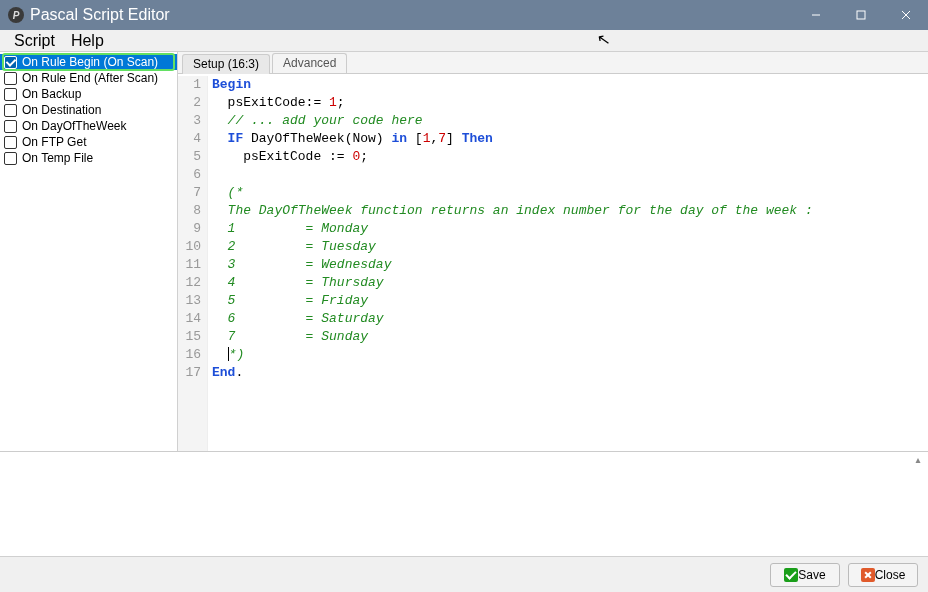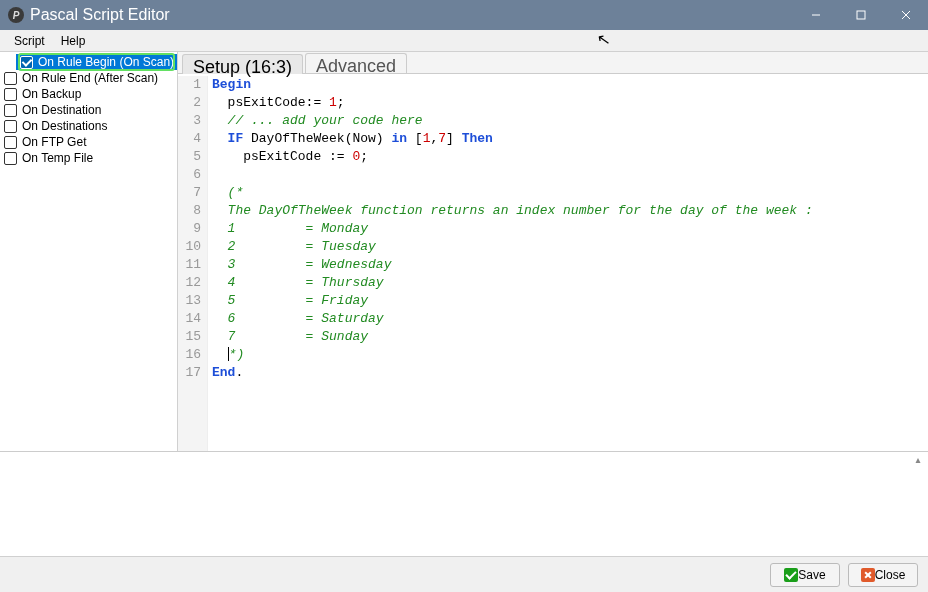--- a/index.html
+++ b/index.html
@@ -43,21 +43,21 @@
   
   .menubar {
     height: 22px;
     background: #f0f0f0;
     border-bottom: 1px solid #d0d0d0;
     display: flex; align-items: center;
     padding: 0 6px;
   }
   .menubar .menu-item {
     padding: 2px 8px;
-    font-size: 12px;
+    font-size: 16px;
     color: #000;
   }
   
   .main {
     flex: 1;
     display: flex;
     min-height: 0;
     background: #fff;
   }
   
@@ -71,21 +71,20 @@
     display: flex; align-items: center;
     height: 16px;
     padding: 0 4px 0 4px;
     font-size: 12px;
     white-space: nowrap;
     position: relative;
   }
   .sidebar .side-item.selected {
     background: #0078d7;
     color: #fff;
-    margin-left: 16px;
   }
   .sidebar .chk {
     width: 13px; height: 13px;
     border: 1px solid #333;
     border-radius: 2px;
     margin-right: 5px;
     display: inline-flex;
     align-items: center; justify-content: center;
     background: #fff;
     flex-shrink: 0;
@@ -122,21 +121,21 @@
     display: flex;
     align-items: flex-end;
     background: #f4f4f4;
     border-bottom: 1px solid #ccc;
     padding-left: 4px;
     gap: 2px;
   }
   .tabs .tab {
     height: 20px;
     padding: 2px 10px 0 10px;
-    font-size: 18px;
+    font-size: 12px;
     border: 1px solid #ccc;
     border-bottom: none;
     border-radius: 3px 3px 0 0;
     background: #f4f4f4;
     color: #555;
   }
   .tabs .tab.active {
     background: #e8e8e8;
     color: #000;
     position: relative;
@@ -296,21 +295,21 @@
       <div class="side-item">
         <span class="chk"></span>
         <span>On Backup</span>
       </div>
       <div class="side-item">
         <span class="chk"></span>
         <span>On Destination</span>
       </div>
       <div class="side-item">
         <span class="chk"></span>
-        <span>On Destinations</span>
+        <span>On DayOfTheWeek</span>
       </div>
       <div class="side-item">
         <span class="chk"></span>
         <span>On FTP Get</span>
       </div>
       <div class="side-item">
         <span class="chk"></span>
         <span>On Temp File</span>
       </div>
     </div>

